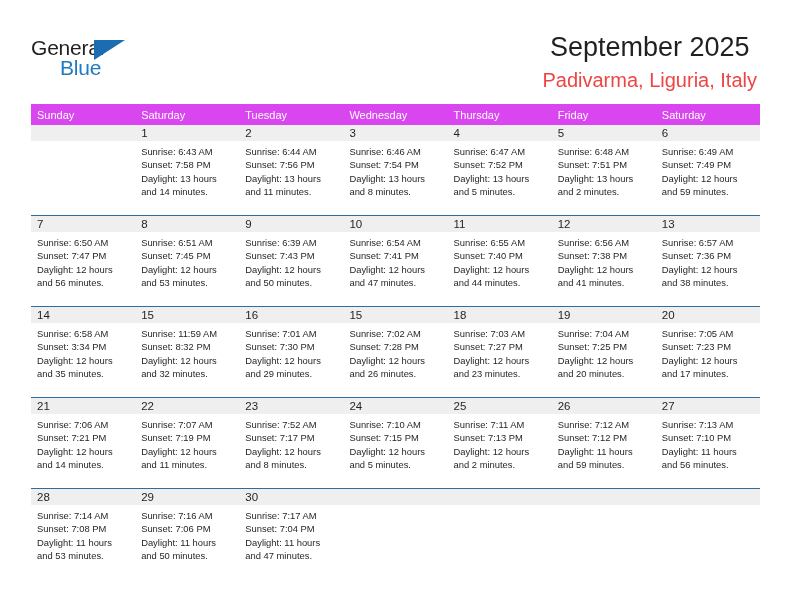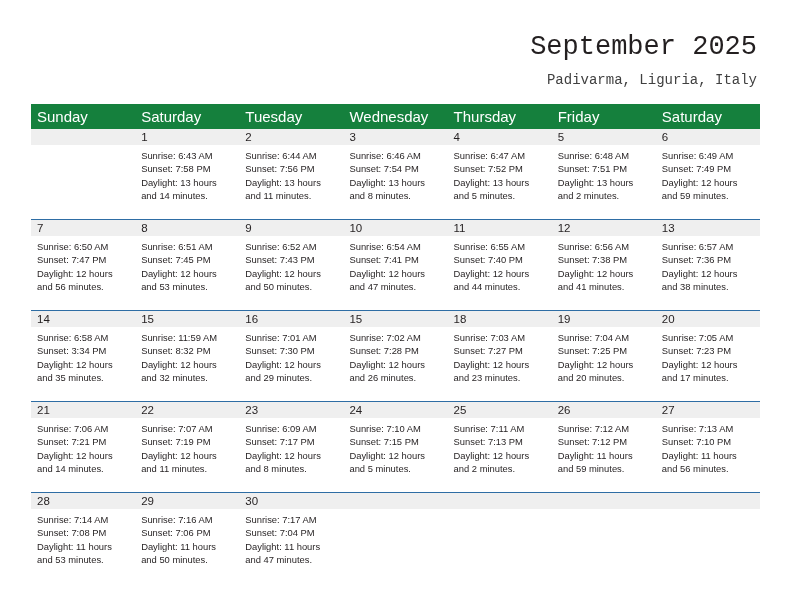--- a/index.html
+++ b/index.html
@@ -61,50 +61,49 @@
     width: 0;
     height: 0;
     border-left: 31px solid #1b6cb0;
     border-bottom: 20px solid transparent;
   }
 
   .title-block {
     position: absolute;
     right: 35px;
     top: 30px;
-    text-align: right;
-    font-family: Liberation Mono, monospace;
+    text-align: center;
   }
   .cal-title {
     font-size: 27px;
     color: #231f20;
     line-height: 34px;
     white-space: nowrap;
   }
   .cal-sub {
-    font-size: 14px;
-    color: #404040;
+    font-size: 20px;
+    color: #ef4444;
     line-height: 20px;
     margin-top: 6px;
     white-space: nowrap;
   }
 
   
   .cal {
     position: absolute;
     left: 31px;
     top: 104px;
     width: 729px;
     border-collapse: collapse;
     table-layout: fixed;
   }
   .cal th {
-    background: #15803d;
+    background: #d946ef;
     color: #ffffff;
-    font-size: 15px;
+    font-size: 11px;
     font-weight: normal;
     text-align: left;
     padding: 4px 0 4px 6px;
     height: 13px;
     border: none;
   }
   .cal td {
     vertical-align: top;
     padding: 0;
     border: none;
@@ -137,20 +136,25 @@
     white-space: nowrap;
   }
 </style>
 </head>
 <body>
 
 <div class="page">
 
   <div class="top">
 
+    <div class="logo">
+      <span class="logo-general">General</span>
+      <span class="logo-tri"></span>
+      <span class="logo-blue">Blue</span>
+    </div>
 
     <div class="title-block">
       <div class="cal-title">September 2025</div>
       <div class="cal-sub">Padivarma, Liguria, Italy</div>
     </div>
 
   </div>
 
   <table class="cal">
     <thead>
@@ -239,21 +243,21 @@
             <div class="details">
               <div>Sunrise: 6:51 AM</div>
               <div>Sunset: 7:45 PM</div>
               <div>Daylight: 12 hours</div>
               <div>and 53 minutes.</div>
             </div>
           </td>
           <td>
             <div class="daynum">9</div>
             <div class="details">
-              <div>Sunrise: 6:52 AM</div>
+              <div>Sunrise: 6:39 AM</div>
               <div>Sunset: 7:43 PM</div>
               <div>Daylight: 12 hours</div>
               <div>and 50 minutes.</div>
             </div>
           </td>
           <td>
             <div class="daynum">10</div>
             <div class="details">
               <div>Sunrise: 6:54 AM</div>
               <div>Sunset: 7:41 PM</div>
@@ -369,21 +373,21 @@
             <div class="details">
               <div>Sunrise: 7:07 AM</div>
               <div>Sunset: 7:19 PM</div>
               <div>Daylight: 12 hours</div>
               <div>and 11 minutes.</div>
             </div>
           </td>
           <td>
             <div class="daynum">23</div>
             <div class="details">
-              <div>Sunrise: 6:09 AM</div>
+              <div>Sunrise: 7:52 AM</div>
               <div>Sunset: 7:17 PM</div>
               <div>Daylight: 12 hours</div>
               <div>and 8 minutes.</div>
             </div>
           </td>
           <td>
             <div class="daynum">24</div>
             <div class="details">
               <div>Sunrise: 7:10 AM</div>
               <div>Sunset: 7:15 PM</div>

